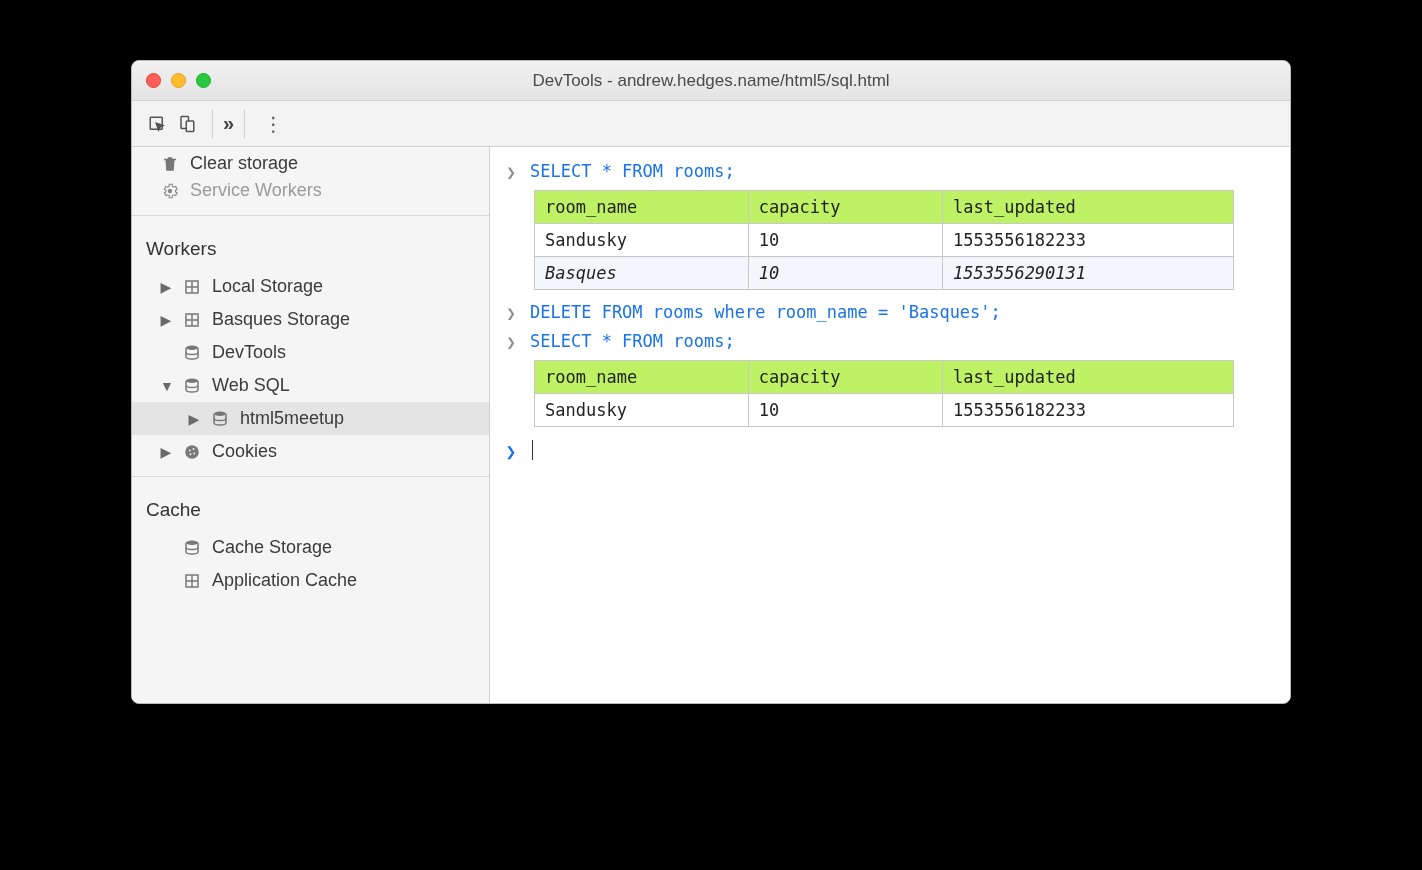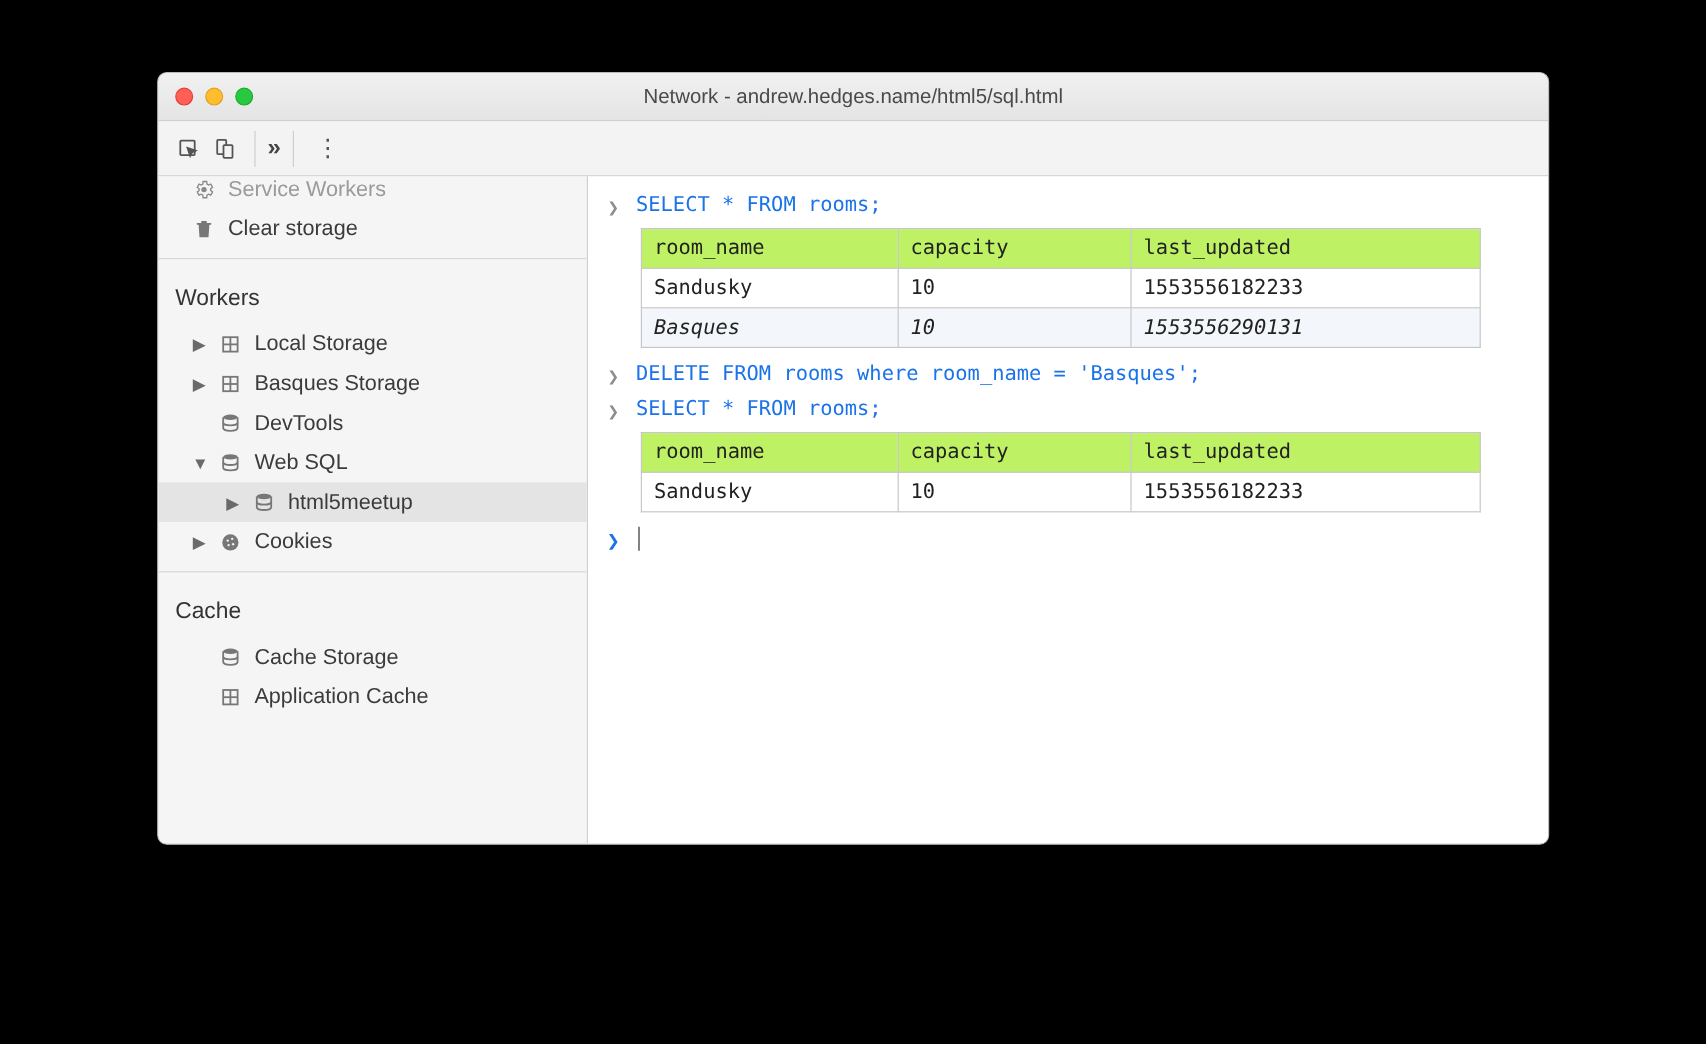--- a/index.html
+++ b/index.html
@@ -101,21 +101,21 @@
 <body>
 
 <div class="window">
 
   <div class="titlebar">
     <div class="traffic">
       <div class="dot red"></div>
       <div class="dot yellow"></div>
       <div class="dot green"></div>
     </div>
-    <div class="title-text">Network - andrew.hedges.name/html5/sql.html</div>
+    <div class="title-text">DevTools - andrew.hedges.name/html5/sql.html</div>
   </div>
 
   <div class="tabbar">
     <div class="icon-btn">
       <svg class="svgicon" viewBox="0 0 24 24" fill="none" stroke="currentColor" stroke-width="2">
         <rect x="3" y="3" width="16" height="16" rx="1"></rect>
         <path d="M11 11 L20 14 L16 16 L14 20 Z" fill="#555"></path>
       </svg>
     </div>
     <div class="icon-btn">
@@ -126,36 +126,36 @@
     </div>
     <div class="sep"></div>
     <div class="chevmore">»</div>
     <div class="sep"></div>
     <div class="more-kebab">⋮</div>
   </div>
 
   <div class="content">
 
     <div class="sidebar">
+      <div class="item subitem">
+        <span class="icon">
+          <svg class="svgicon" viewBox="0 0 24 24" fill="#777">
+              <path d="M6 7h12l-1 14H7Z M4 5h16v2H4Z M9 3h6v2H9Z"></path>
+            </svg>
+        </span>
+        <span>Clear storage</span>
+      </div>
       <div class="item subitem clipped" style="margin-top:-6px;">
         <span class="icon">
           <svg class="svgicon" viewBox="0 0 24 24" fill="#888">
               <circle cx="12" cy="12" r="3"></circle>
               <path d="M19.4 13a7.5 7.5 0 0 0 0-2l2.1-1.6-2-3.5-2.5 1a7.4 7.4 0 0 0-1.7-1L15 3h-4l-.3 2.9c-.6.2-1.2.6-1.7 1l-2.5-1-2 3.5L6.6 11a7.5 7.5 0 0 0 0 2l-2.1 1.6 2 3.5 2.5-1c.5.4 1.1.8 1.7 1L11 21h4l.3-2.9c.6-.2 1.2-.6 1.7-1l2.5 1 2-3.5Z" fill="none" stroke="#888" stroke-width="1.5"></path>
             </svg>
         </span>
         <span>Service Workers</span>
-      </div>
-      <div class="item subitem">
-        <span class="icon">
-          <svg class="svgicon" viewBox="0 0 24 24" fill="#777">
-              <path d="M6 7h12l-1 14H7Z M4 5h16v2H4Z M9 3h6v2H9Z"></path>
-            </svg>
-        </span>
-        <span>Clear storage</span>
       </div>
 
       <div class="divider"></div>
       <div class="section">Workers</div>
 
       <div class="item subitem">
         <span class="tri">▶</span>
         <span class="icon">
           <svg class="svgicon" viewBox="0 0 24 24" fill="#777">
               <rect x="3" y="3" width="18" height="18"></rect>

